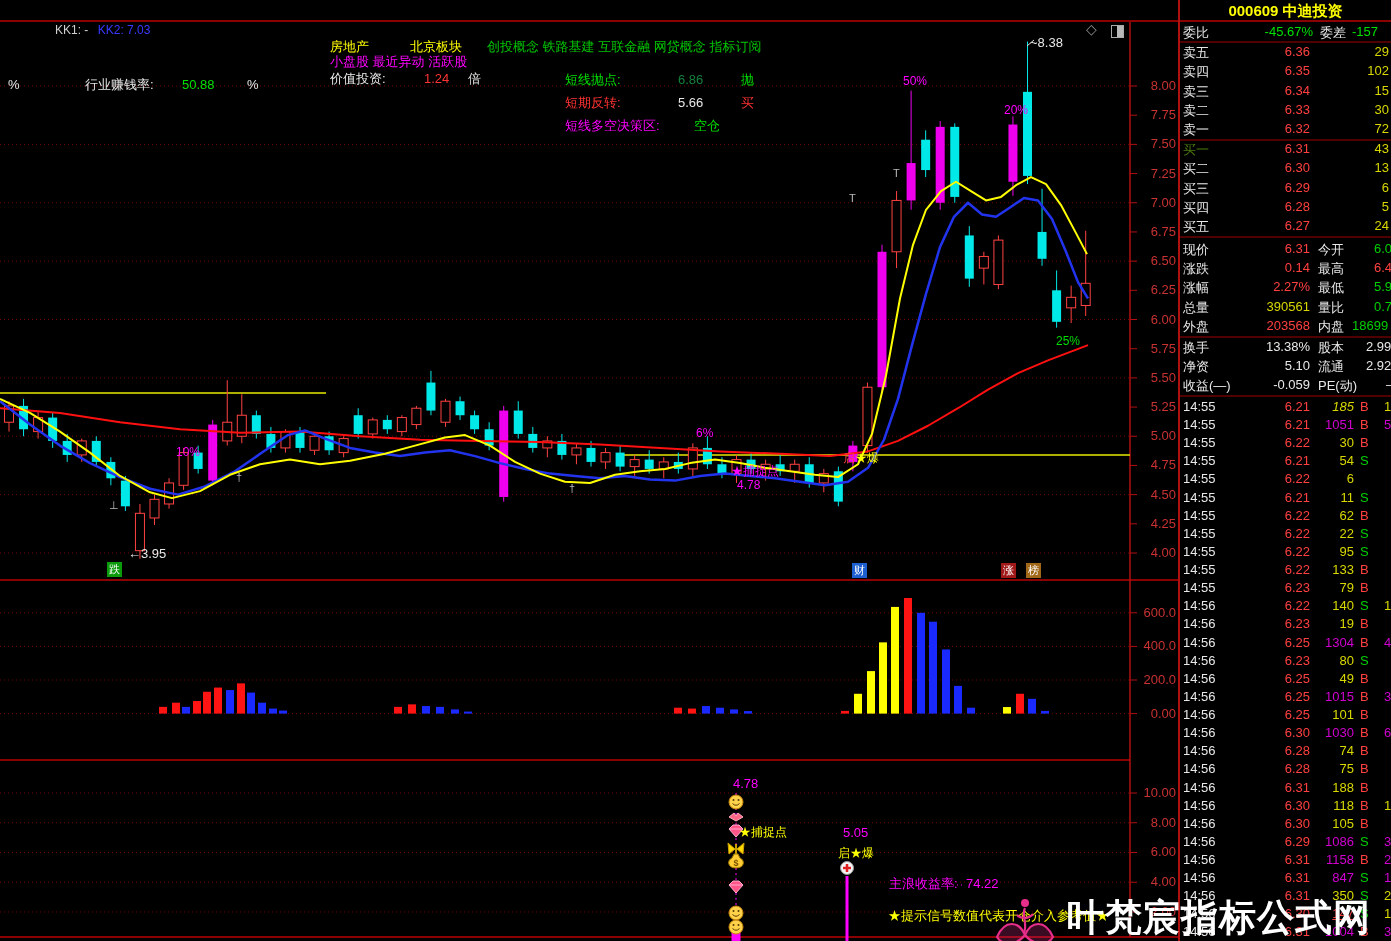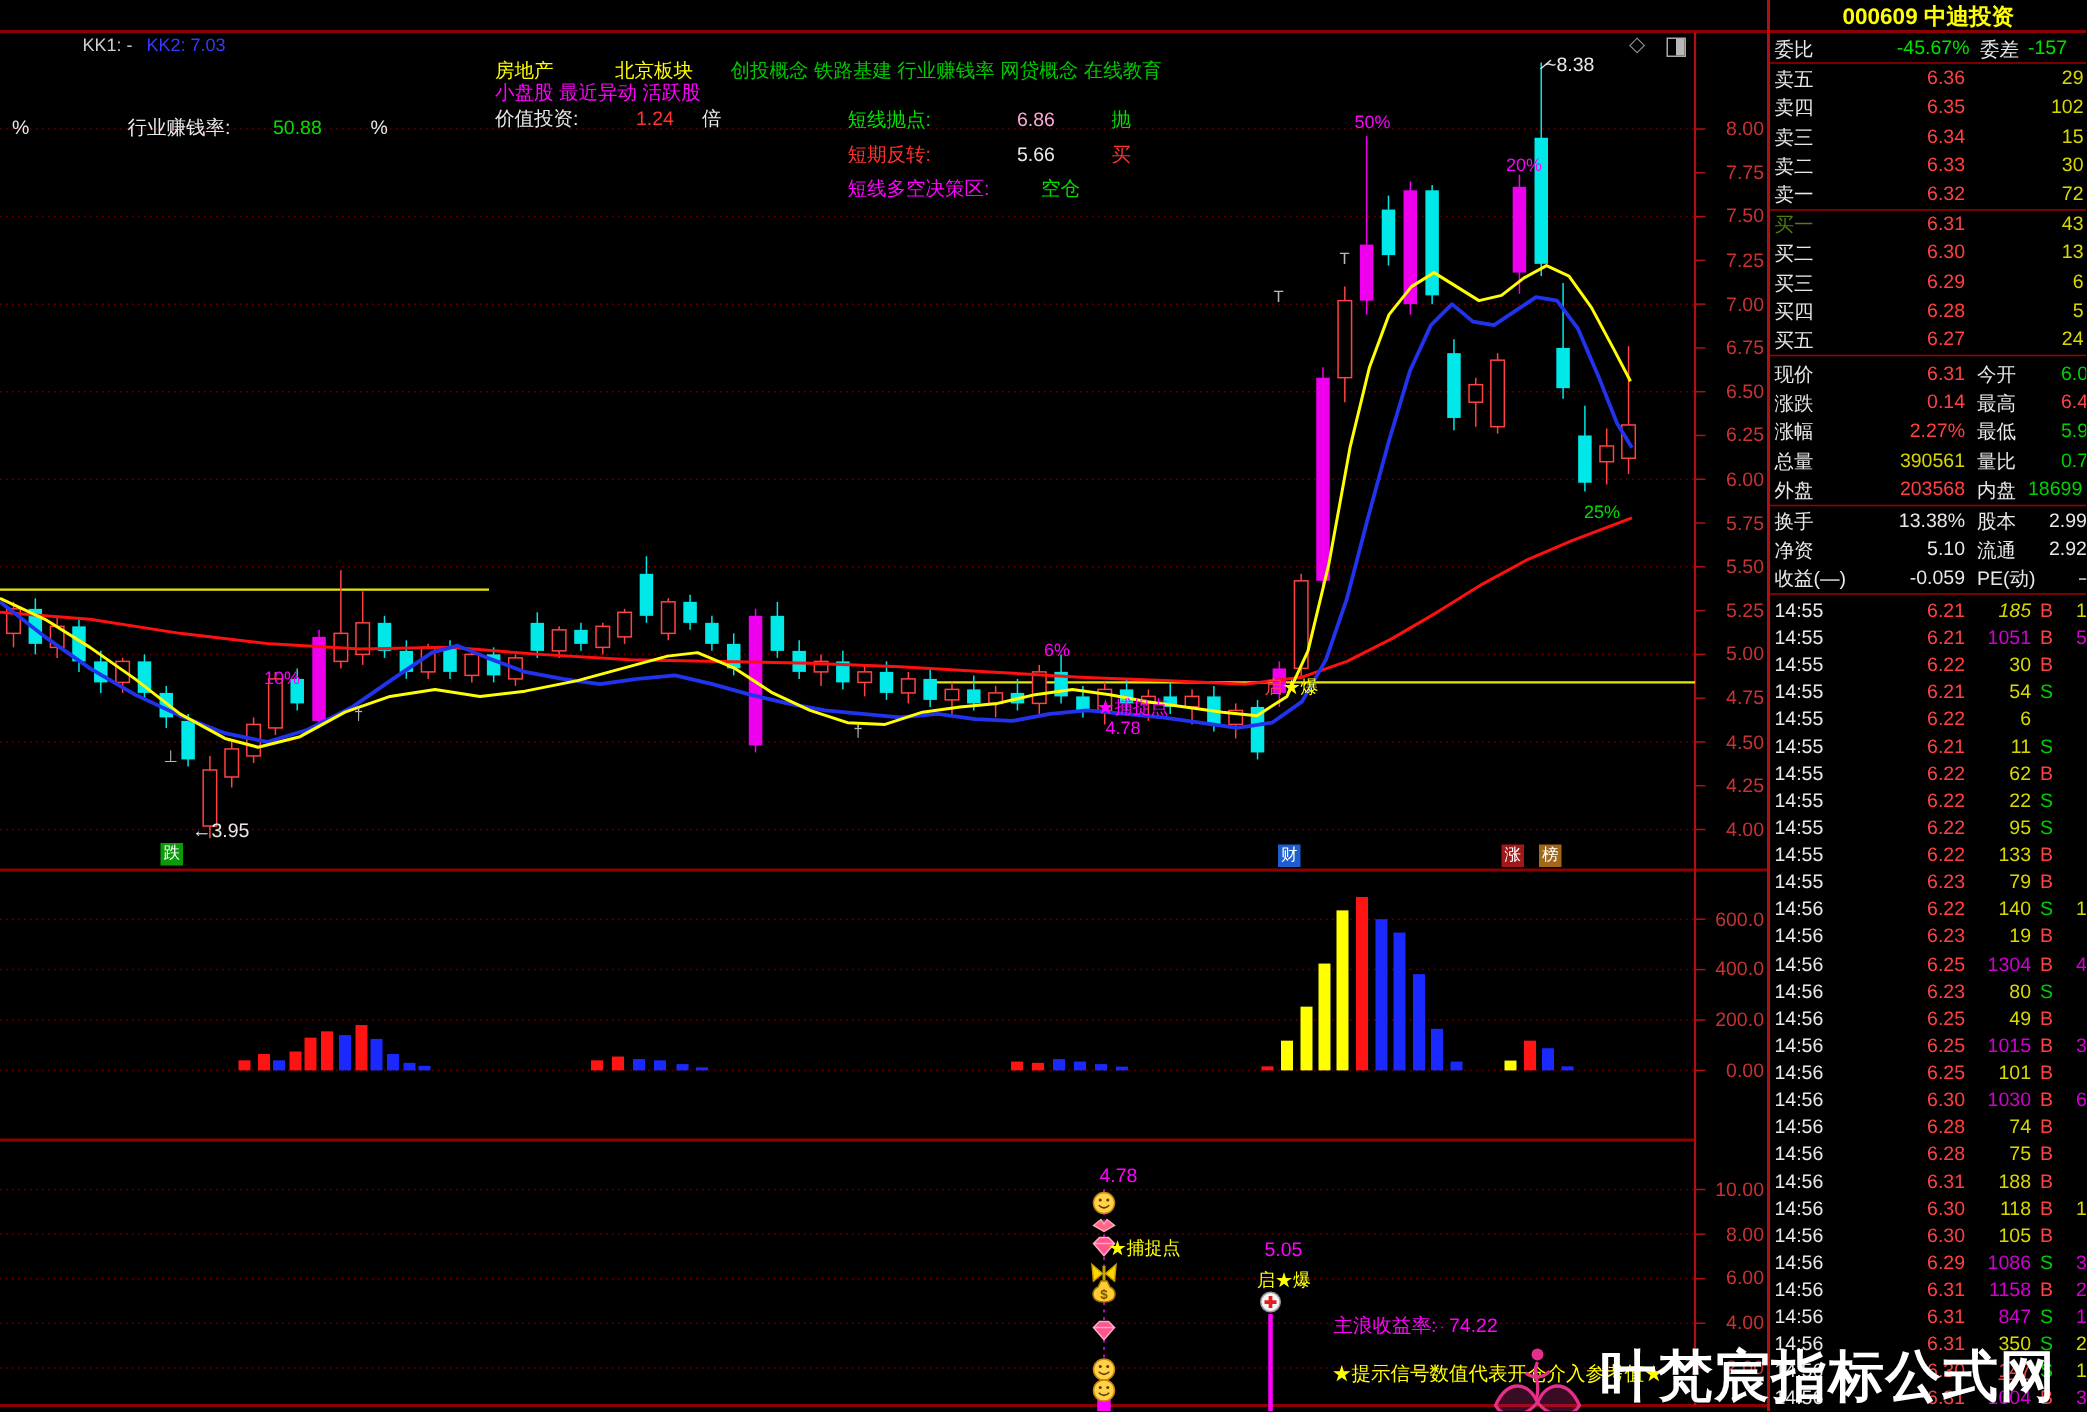--- a/index.html
+++ b/index.html
@@ -369,27 +369,27 @@
     <span class="t" style="left: 1136px; top: 815.74px; color: rgb(200, 50, 50); font-size: 13px; width: 40px; text-align: right;">8.00</span>
     <span class="t" style="left: 1136px; top: 845.48px; color: rgb(200, 50, 50); font-size: 13px; width: 40px; text-align: right;">6.00</span>
     <span class="t" style="left: 1136px; top: 875.22px; color: rgb(200, 50, 50); font-size: 13px; width: 40px; text-align: right;">4.00</span>
     <span class="t" style="left: 1136px; top: 904.96px; color: rgb(200, 50, 50); font-size: 13px; width: 40px; text-align: right;">2.00</span>
     <span class="t" style="left: 8px; top: 78px; color: rgb(232, 232, 232); font-size: 13px;">%</span>
     <span class="t" style="left: 85px; top: 78px; color: rgb(232, 232, 232); font-size: 13px;">行业赚钱率:</span>
     <span class="t" style="left: 182px; top: 78px; color: rgb(0, 225, 0); font-size: 13px;">50.88</span>
     <span class="t" style="left: 247px; top: 78px; color: rgb(232, 232, 232); font-size: 13px;">%</span>
     <span class="t" style="left: 330px; top: 40px; color: rgb(255, 255, 0); font-size: 13px;">房地产</span>
     <span class="t" style="left: 410px; top: 40px; color: rgb(255, 255, 0); font-size: 13px;">北京板块</span>
-    <span class="t" style="left: 487px; top: 40px; color: rgb(0, 200, 0); font-size: 13px;">创投概念 铁路基建 行业赚钱率 网贷概念 在线教育</span>
+    <span class="t" style="left: 487px; top: 40px; color: rgb(0, 200, 0); font-size: 13px;">创投概念 铁路基建 互联金融 网贷概念 指标订阅</span>
     <span class="t" style="left: 330px; top: 55px; color: rgb(255, 0, 255); font-size: 13px;">小盘股 最近异动 活跃股</span>
     <span class="t" style="left: 330px; top: 72px; color: rgb(232, 232, 232); font-size: 13px;">价值投资:</span>
     <span class="t" style="left: 424px; top: 72px; color: rgb(255, 50, 50); font-size: 13px;">1.24</span>
     <span class="t" style="left: 468px; top: 72px; color: rgb(232, 232, 232); font-size: 13px;">倍</span>
     <span class="t" style="left: 565px; top: 73px; color: rgb(0, 225, 0); font-size: 13px;">短线抛点:</span>
-    <span class="t" style="left: 678px; top: 73px; color: #f9a8d4; font-size: 13px;">6.86</span>
+    <span class="t" style="left: 678px; top: 73px; color: #15803d; font-size: 13px;">6.86</span>
     <span class="t" style="left: 741px; top: 73px; color: rgb(0, 225, 0); font-size: 13px;">抛</span>
     <span class="t" style="left: 565px; top: 96px; color: rgb(255, 50, 50); font-size: 13px;">短期反转:</span>
     <span class="t" style="left: 678px; top: 96px; color: rgb(232, 232, 232); font-size: 13px;">5.66</span>
     <span class="t" style="left: 741px; top: 96px; color: rgb(255, 50, 50); font-size: 13px;">买</span>
     <span class="t" style="left: 565px; top: 119px; color: rgb(255, 0, 255); font-size: 13px;">短线多空决策区:</span>
     <span class="t" style="left: 694px; top: 119px; color: rgb(0, 225, 0); font-size: 13px;">空仓</span>
     <span class="t" style="left: 176px; top: 445px; color: rgb(255, 0, 255); font-size: 12px;">10%</span>
     <span class="t" style="left: 696px; top: 426px; color: rgb(255, 0, 255); font-size: 12px;">6%</span>
     <span class="t" style="left: 128px; top: 547px; color: rgb(232, 232, 232); font-size: 13px;">←3.95</span>
     <span class="t" style="left: 731px; top: 464px; color: rgb(255, 0, 255); font-size: 12px;">★捕捉点</span>

